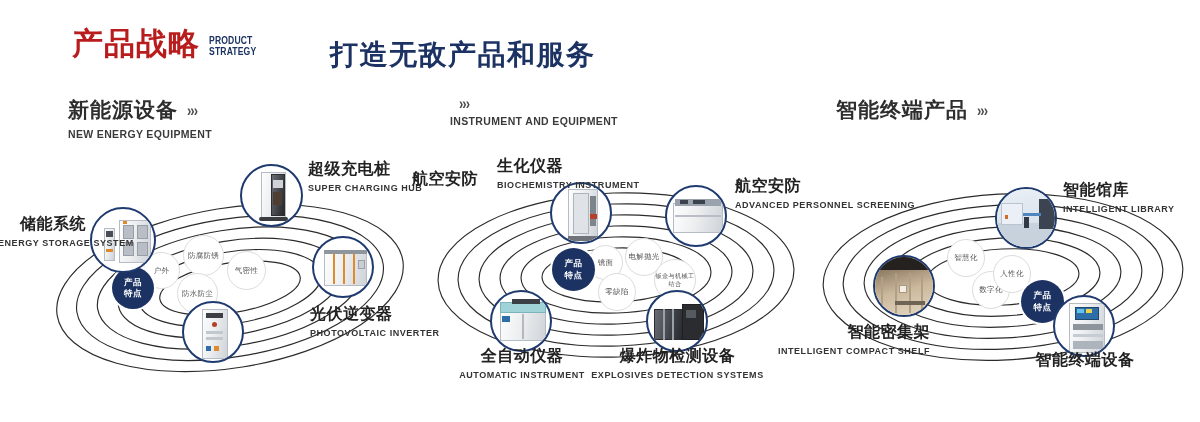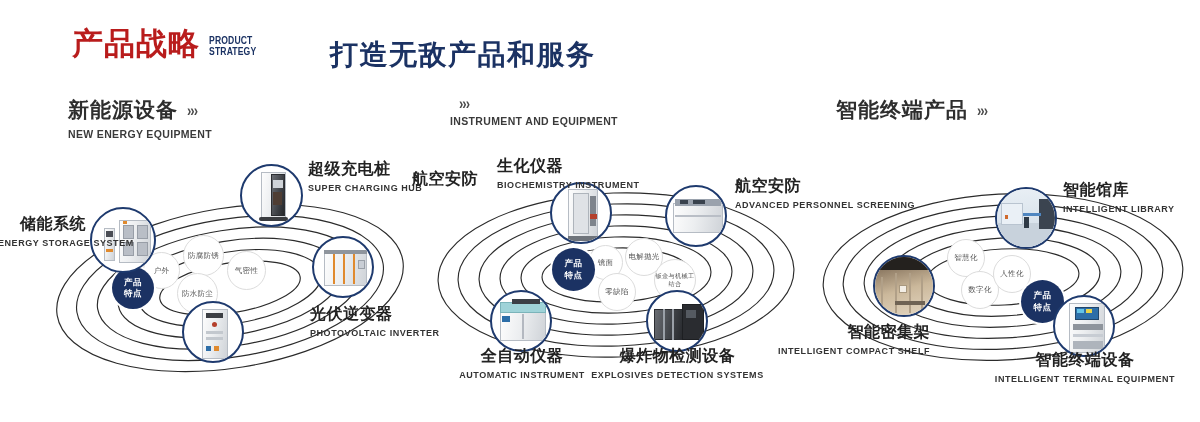--- a/index.html
+++ b/index.html
@@ -304,21 +304,21 @@
       <ellipse rx="180" ry="83"></ellipse>
       <ellipse rx="160" ry="72"></ellipse>
       <ellipse rx="139" ry="61"></ellipse>
       <ellipse rx="118" ry="50"></ellipse>
       <ellipse rx="97" ry="39"></ellipse>
       <ellipse rx="76" ry="28"></ellipse>
     </g>
   </svg>
 
   <div class="feat" style="left:127px; top:84px; width:38px; height:38px;margin-left:15px;">智慧化</div>
-  <div class="feat" style="left:156px; top:116px; width:38px; height:38px;">数字化</div>
+  <div class="feat" style="left:167px; top:116px; width:38px; height:38px;">数字化</div>
   <div class="feat" style="left:188px; top:100px; width:38px; height:38px;">人性化</div>
 
   <div class="core" style="left:216px; top:125px; width:43px; height:43px;">
     <div>
       <div>产品</div>
       <div>特点</div>
     </div>
   </div>
 
   <div class="node" style="left:190px; top:32px; width:62px; height:62px;">
@@ -358,15 +358,14 @@
       <div class="pp scr" style="left:20px; top:10px; width:24px; height:13px; border:1px solid #21466b;"></div>
       <div class="pp" style="left:22px; top:12px; width:7px; height:4px; background:#63c3e8;"></div>
       <div class="pp" style="left:31px; top:12px; width:6px; height:4px; background:#e8d44a;"></div>
       <div class="pp" style="left:18px; top:27px; width:30px; height:6px; background:#8e949c;"></div>
       <div class="pp" style="left:18px; top:37px; width:30px; height:3px; background:#c7ccd3;"></div>
       <div class="pp" style="left:18px; top:44px; width:30px; height:8px; background:#aeb4bc;"></div>
     </div>
   </div>
   <div class="cap center" style="left:165px; top:196px; width:230px;">
     <div class="cn">智能终端设备</div>
-    <div class="en">INTELLIGENT TERMINAL EQUIPMENT</div>
   </div>
 </div>
 
 </body></html>

